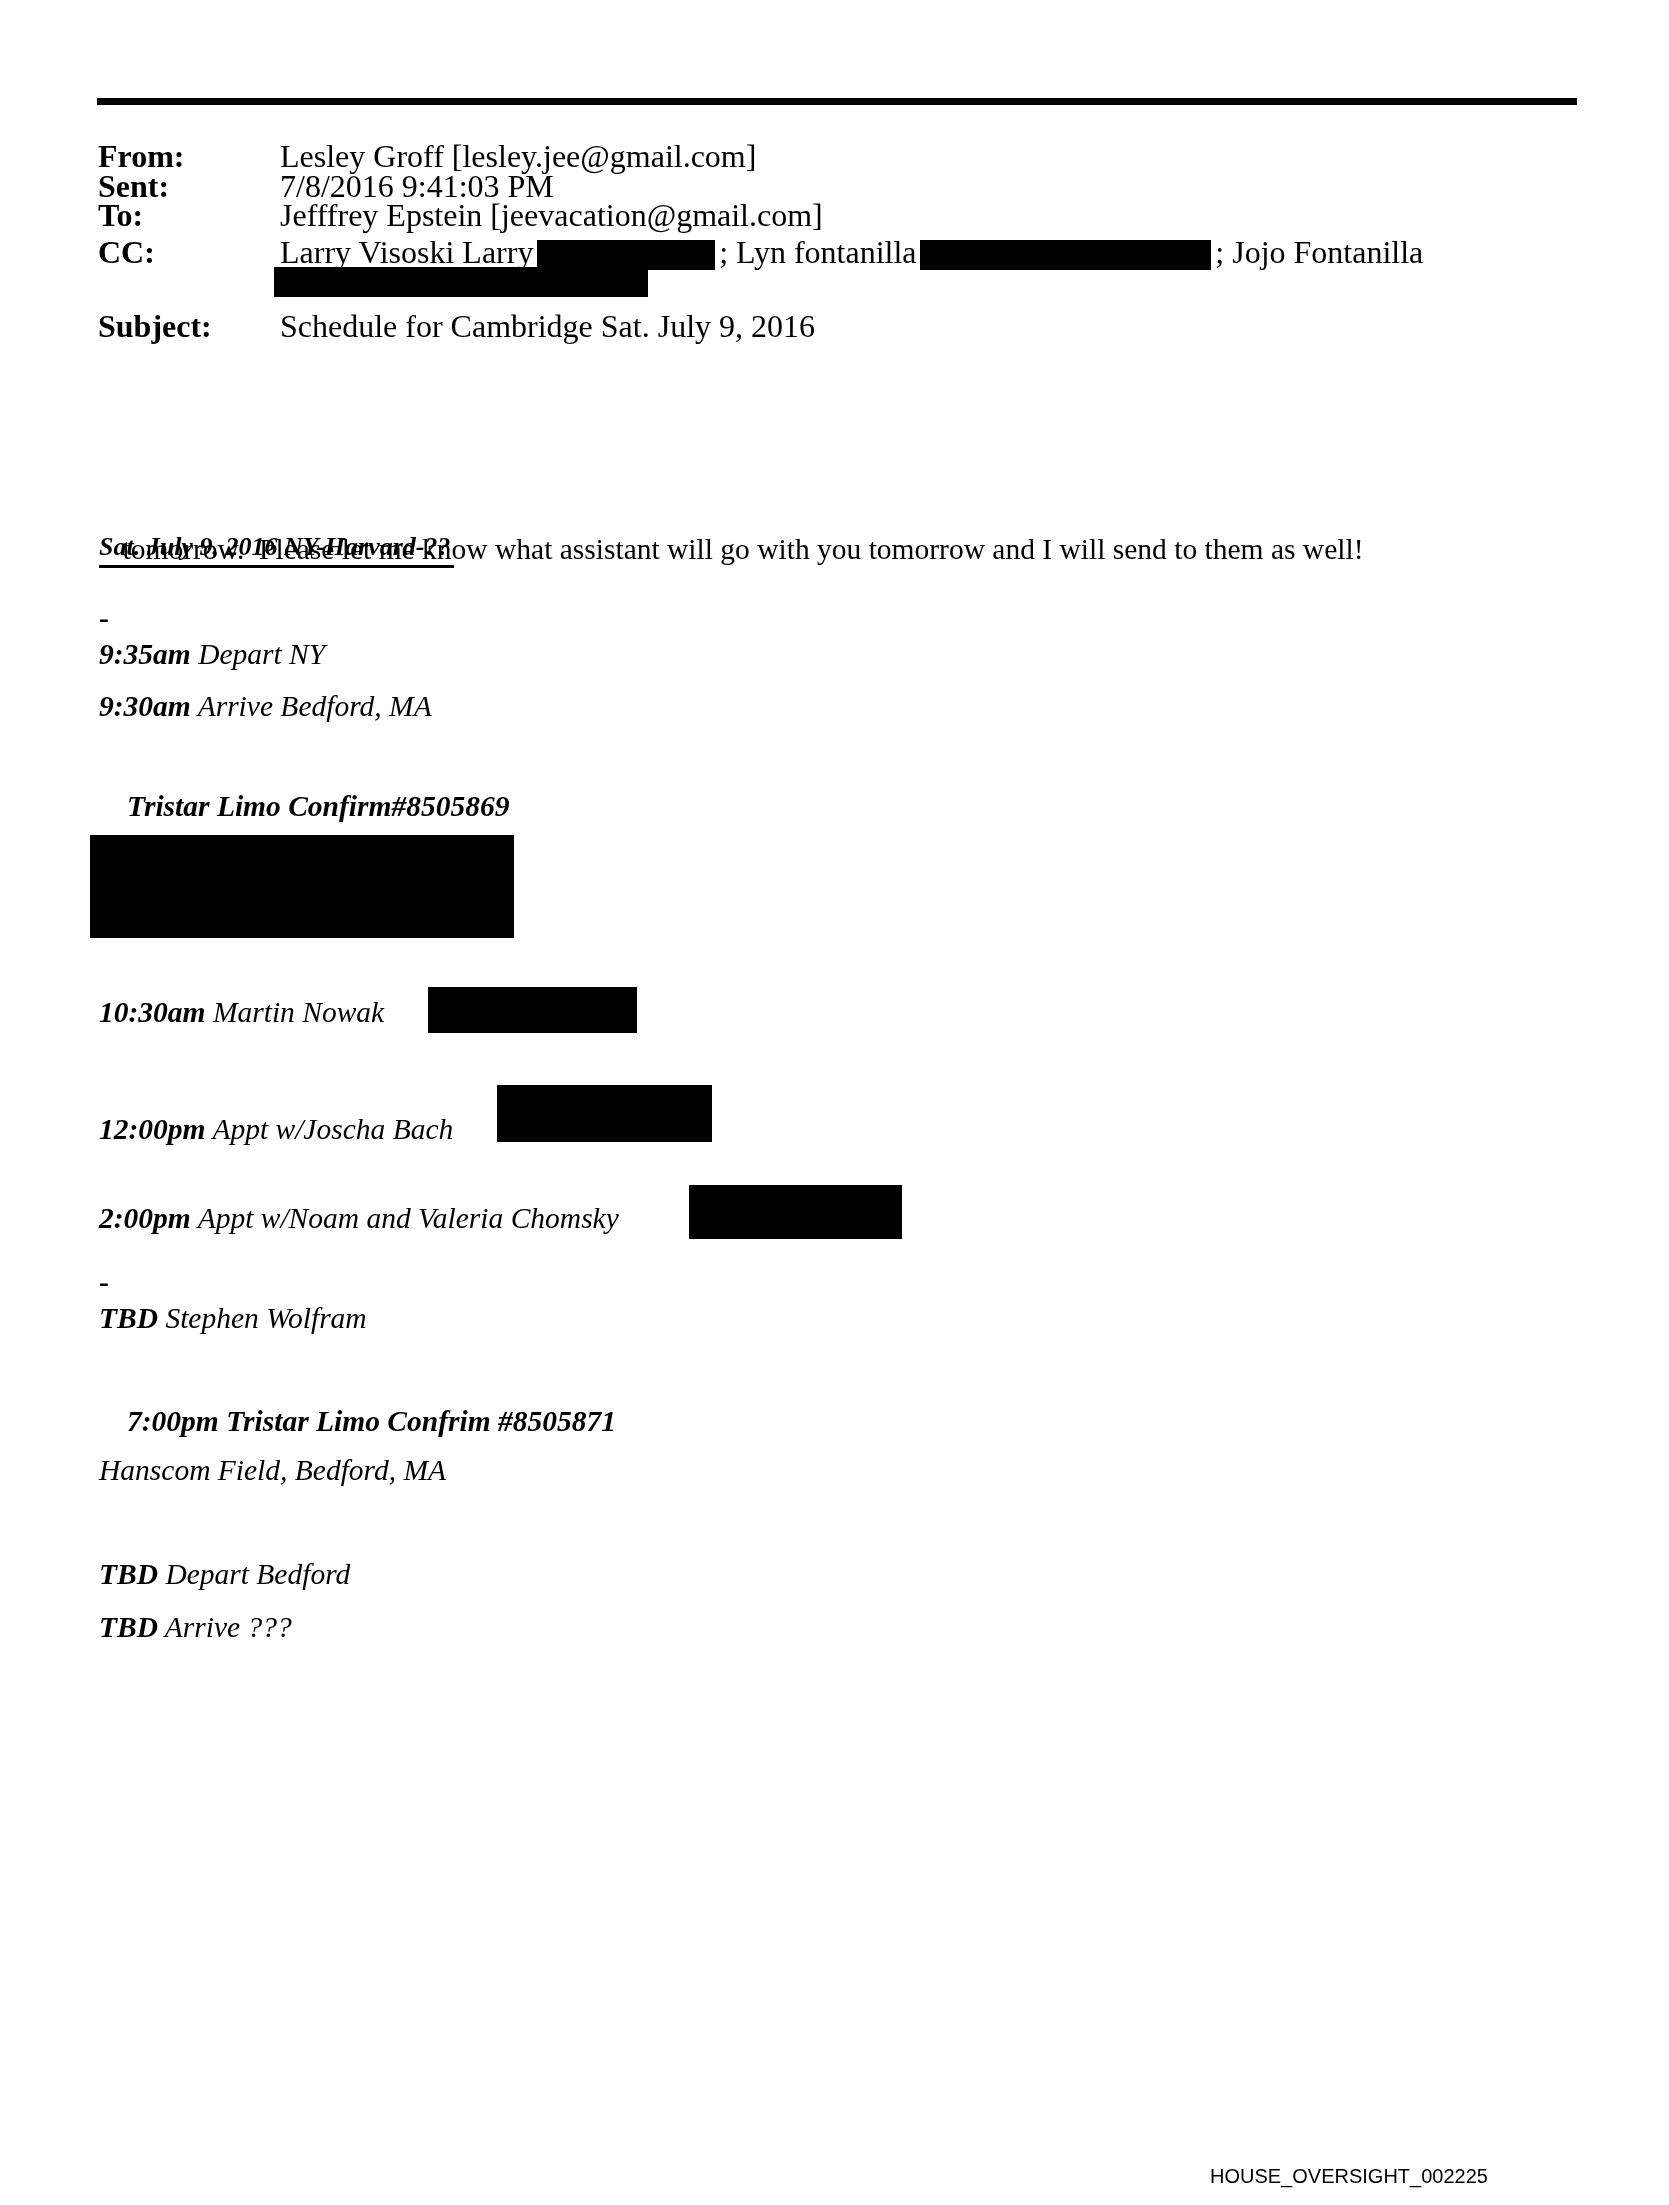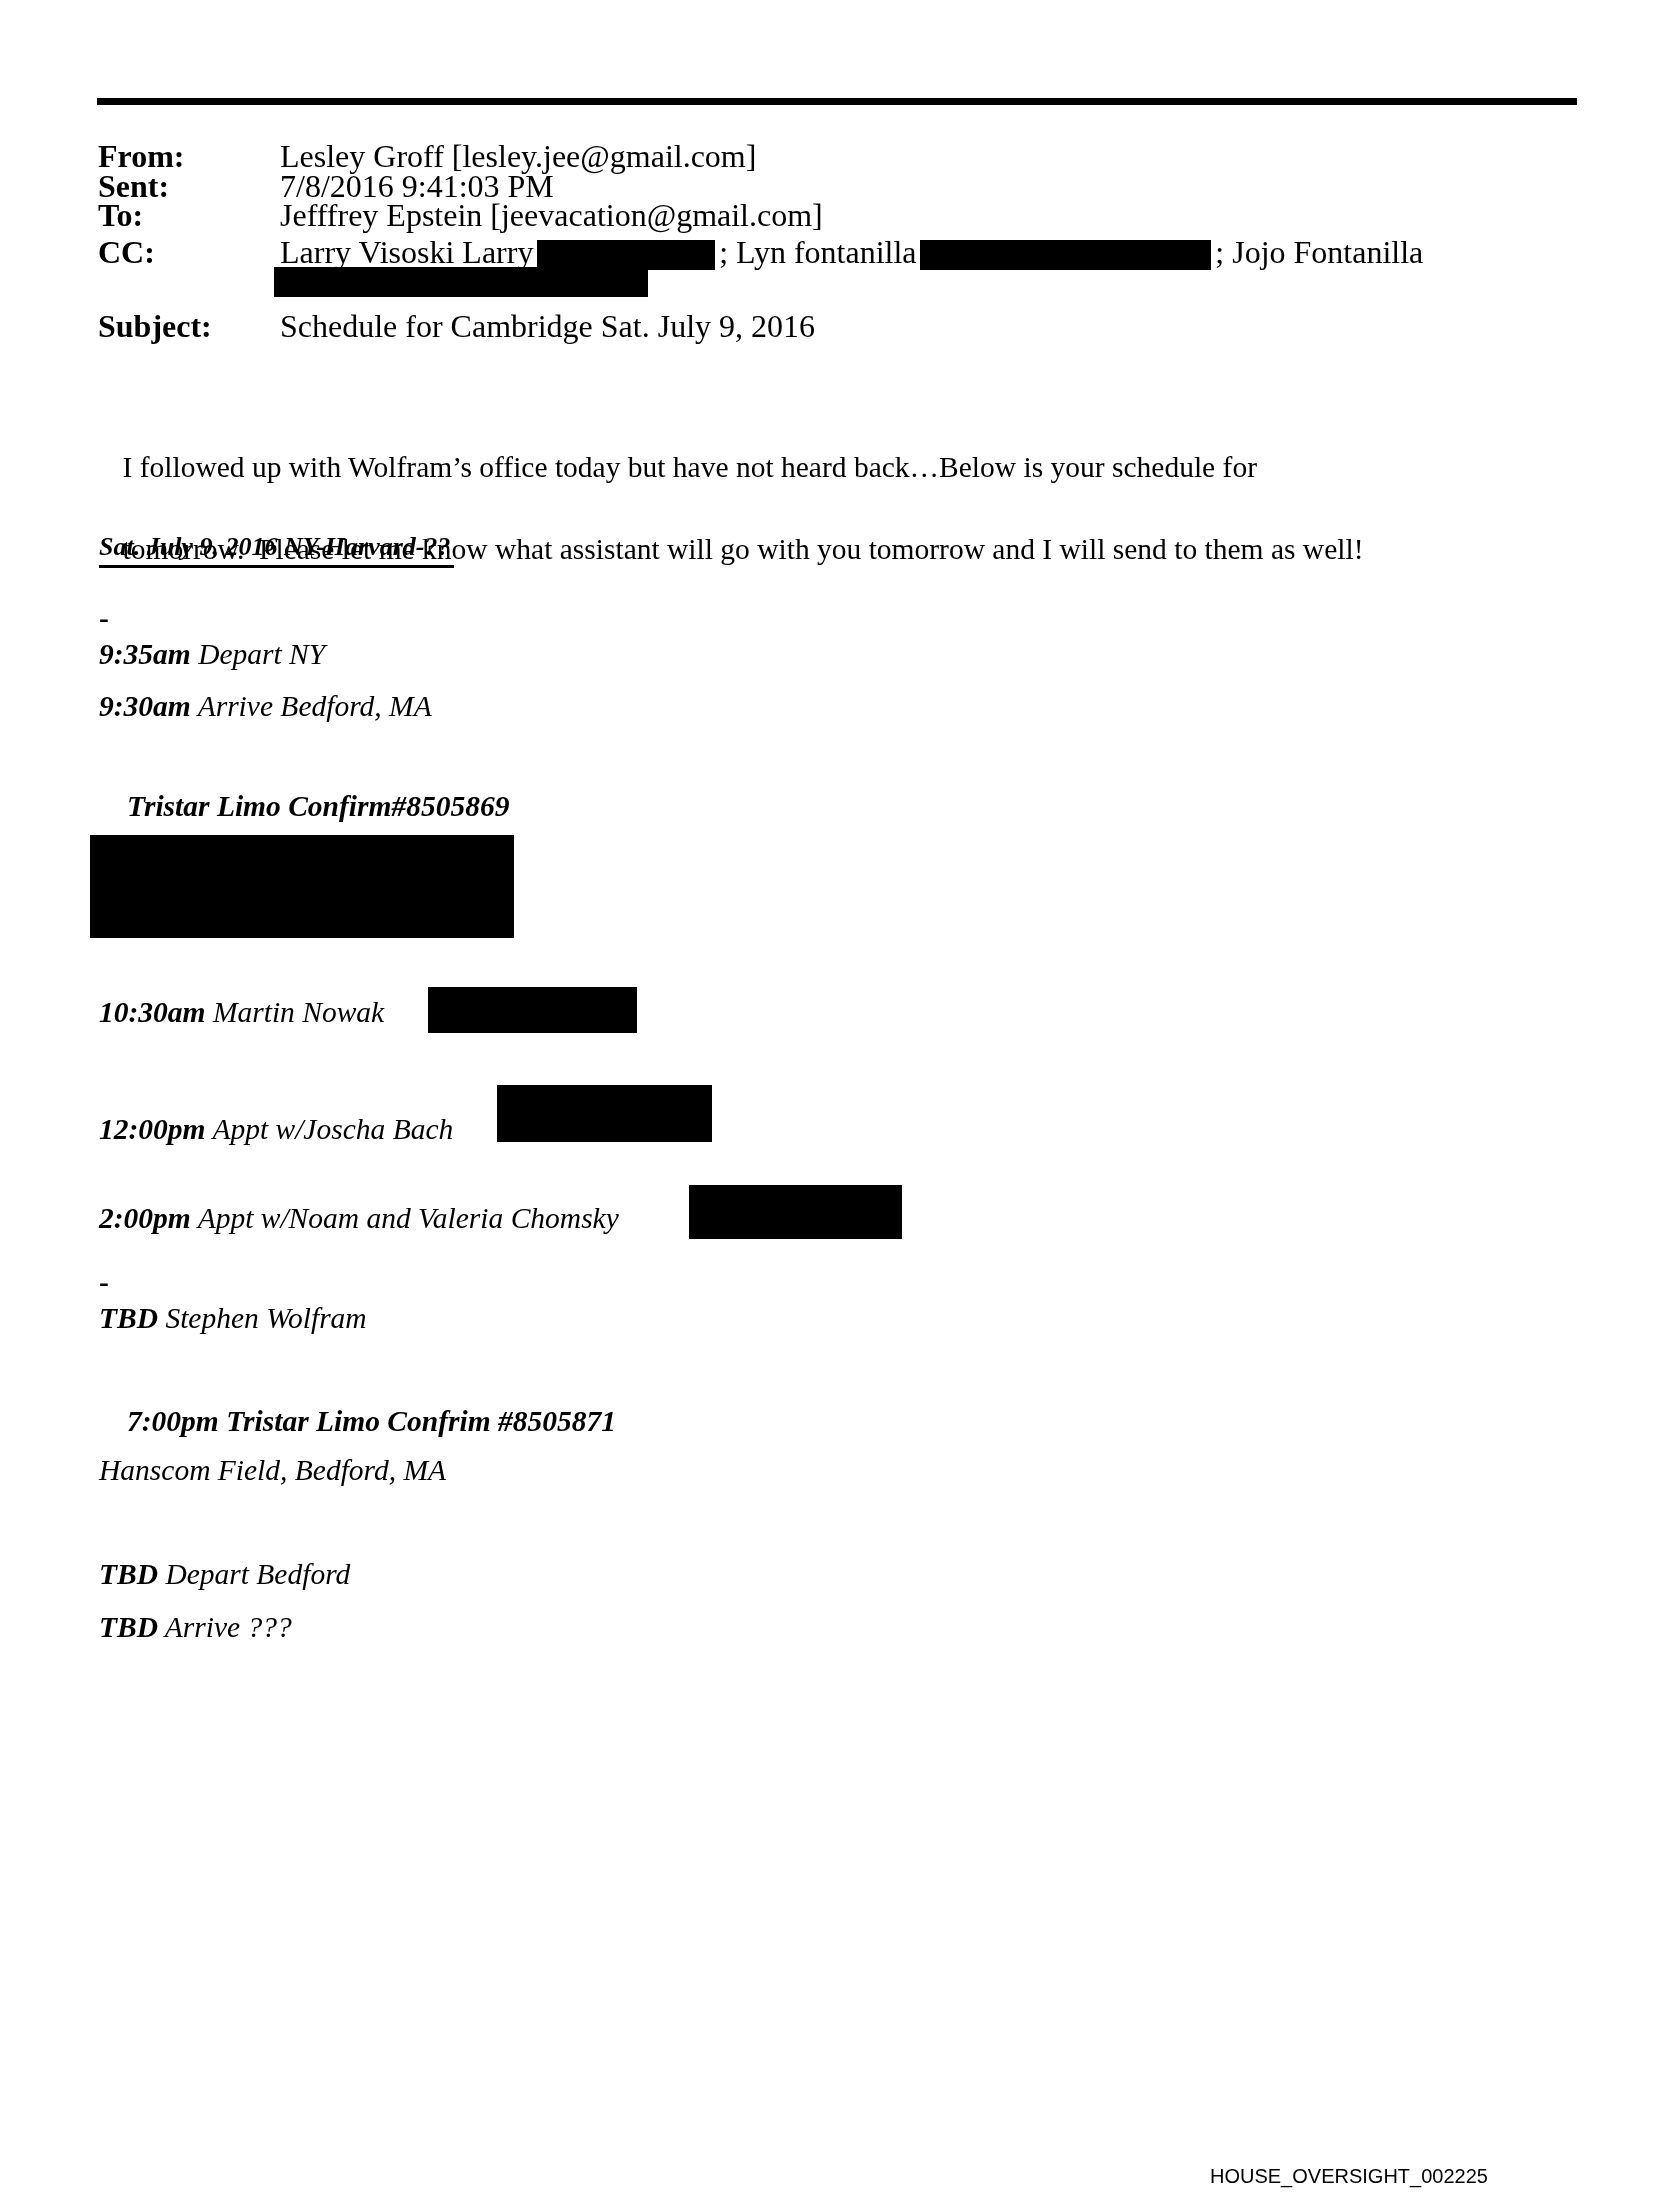--- a/index.html
+++ b/index.html
@@ -120,21 +120,21 @@
     <span class="hlabel">CC:</span><span class="hvalue"><span>Larry Visoski Larry</span><span class="redact-inline" style="width:178px"></span><span>; Lyn fontanilla</span><span class="redact-inline" style="width:291px"></span><span>; Jojo Fontanilla</span></span>
   </div>
 
   <div class="redact-abs" style="left:274px; top:267px; width:374px; height:29.5px"></div>
 
   <div class="hrow" style="top:311px">
     <span class="hlabel">Subject:</span><span class="hvalue">Schedule for Cambridge Sat. July 9, 2016</span>
   </div>
 
   <div class="para">
-    <span>I followed up with Wolfram’s office today but have not heard back…Below is your schedule for</span><br>
+    <br>
     <span>tomorrow.  Please let me know what assistant will go with you tomorrow and I will send to them as well!</span>
   </div>
 
   <div class="heading">
     <span>Sat. July 9, 2016 NY-Harvard-??</span>
   </div>
 
   <div class="dashline" style="top:609px">-</div>
 
   <div class="sline" style="top:637px">

